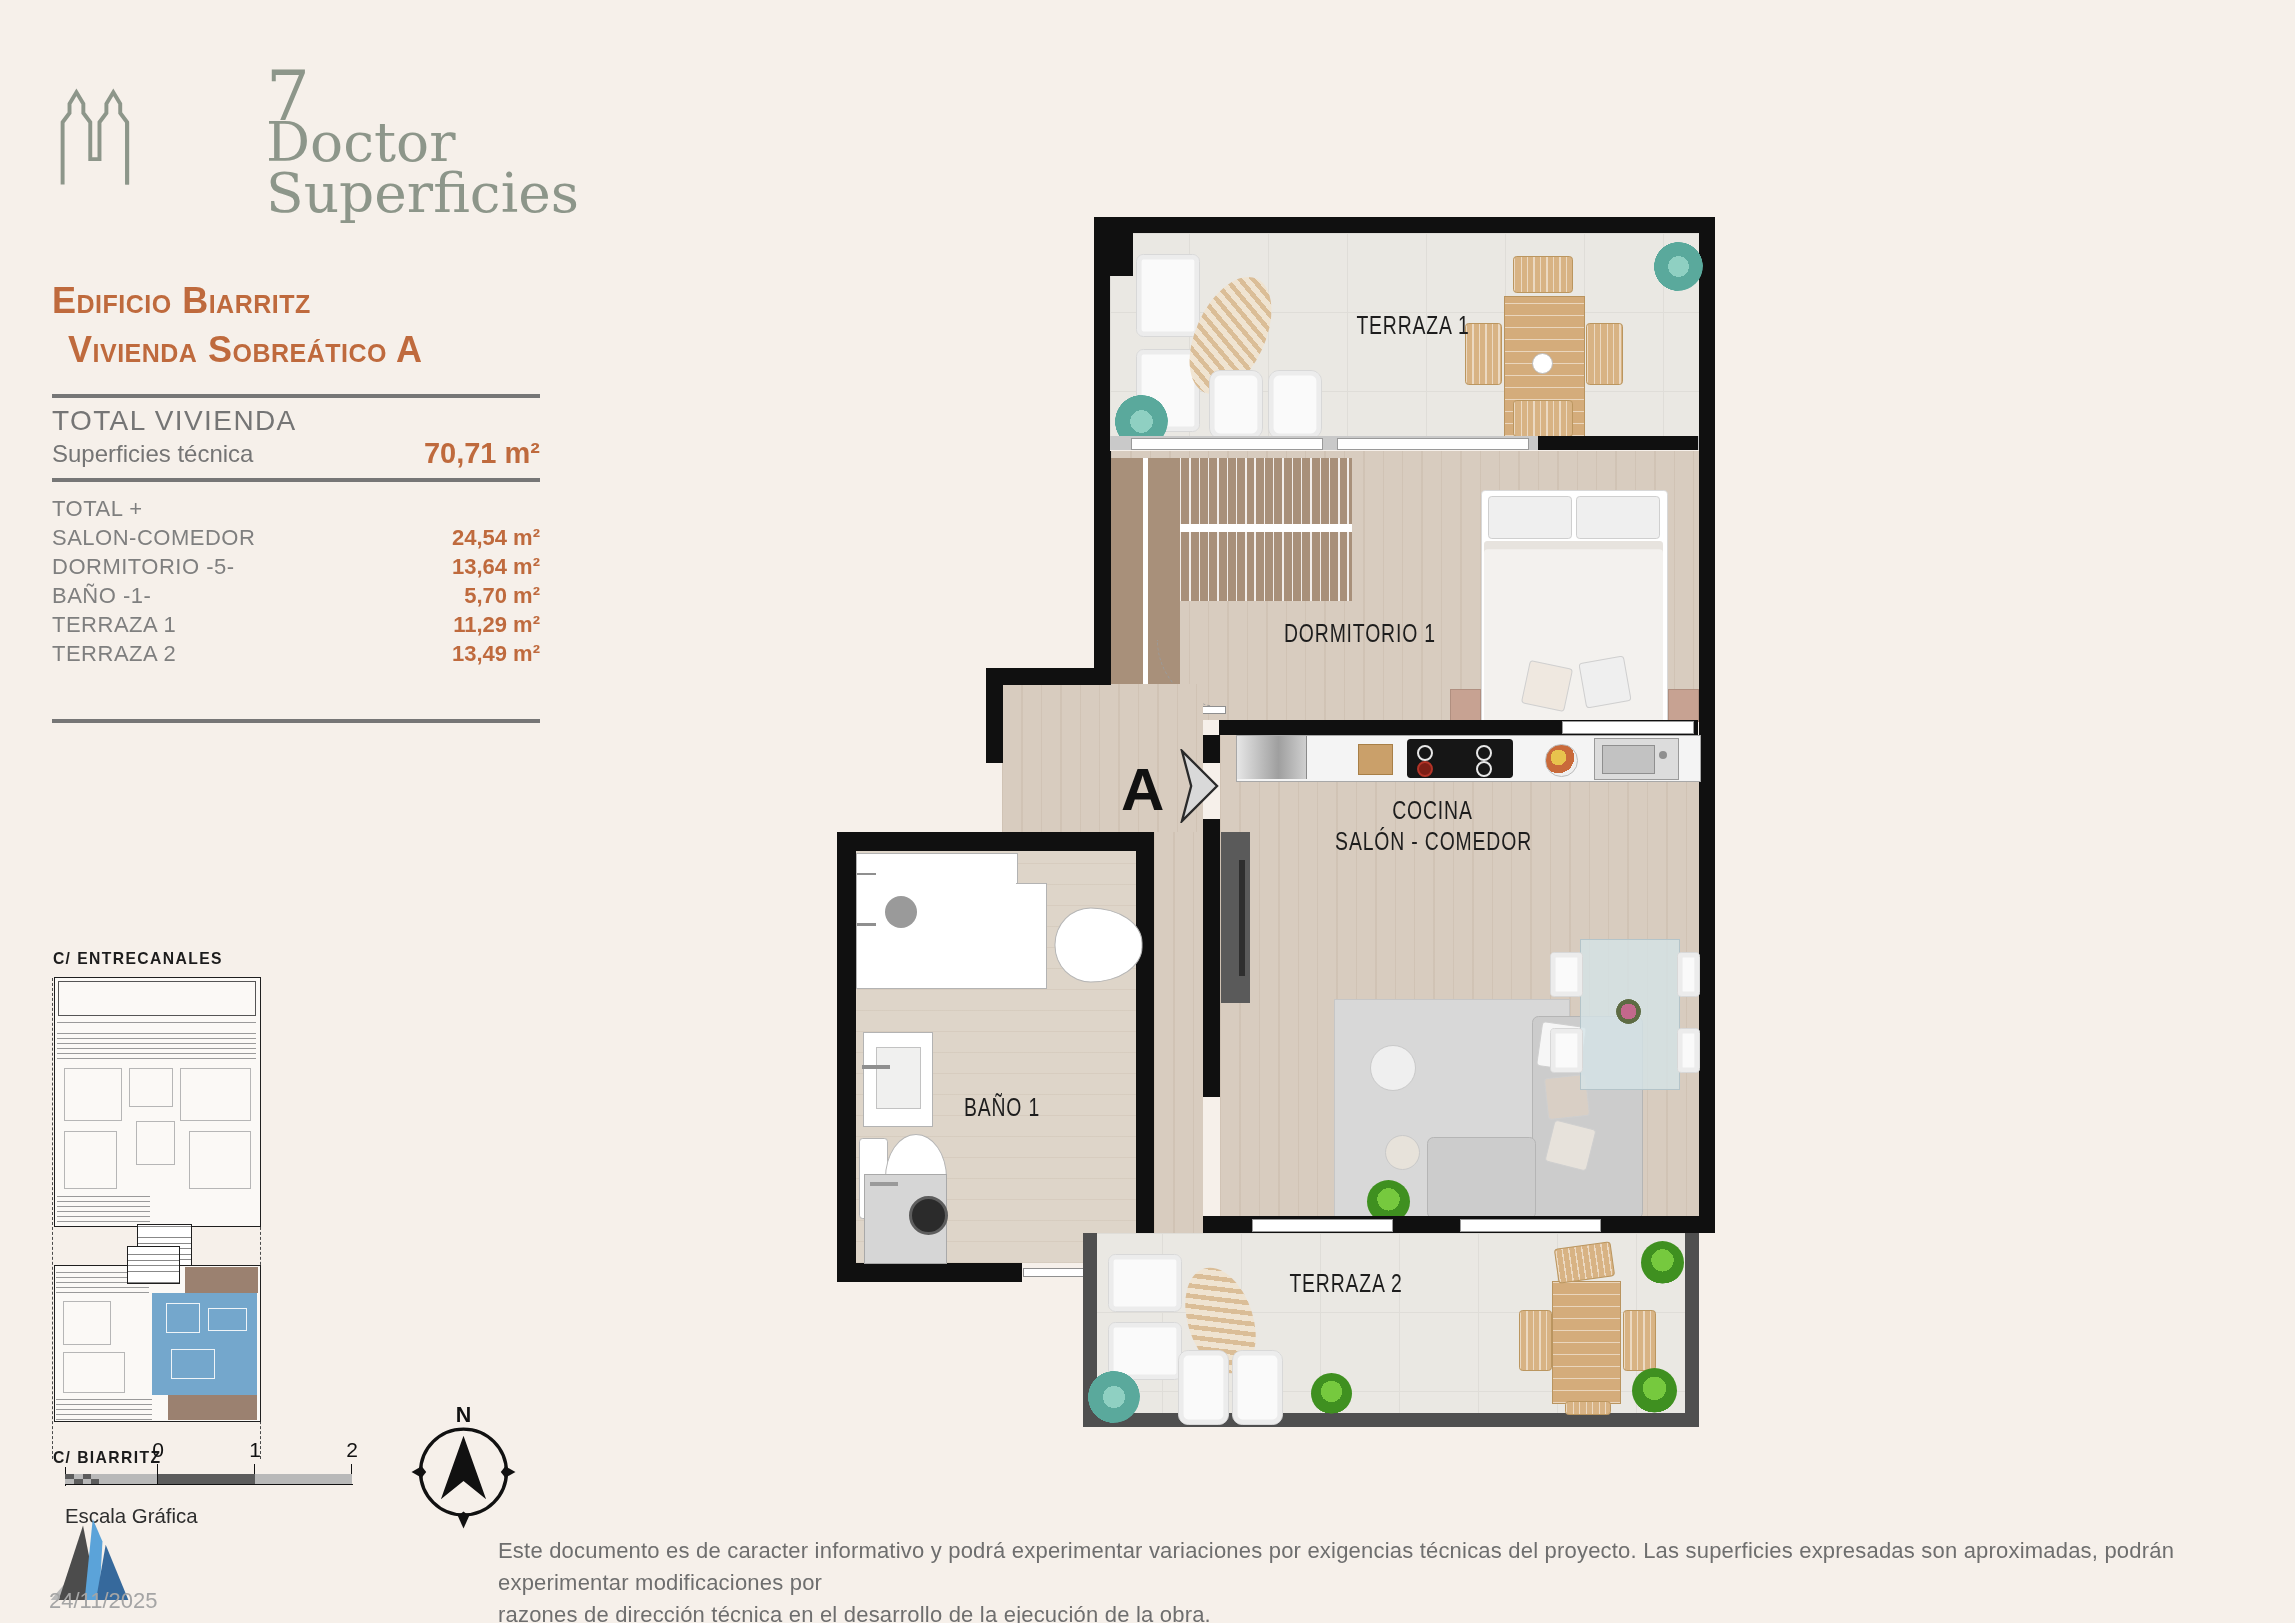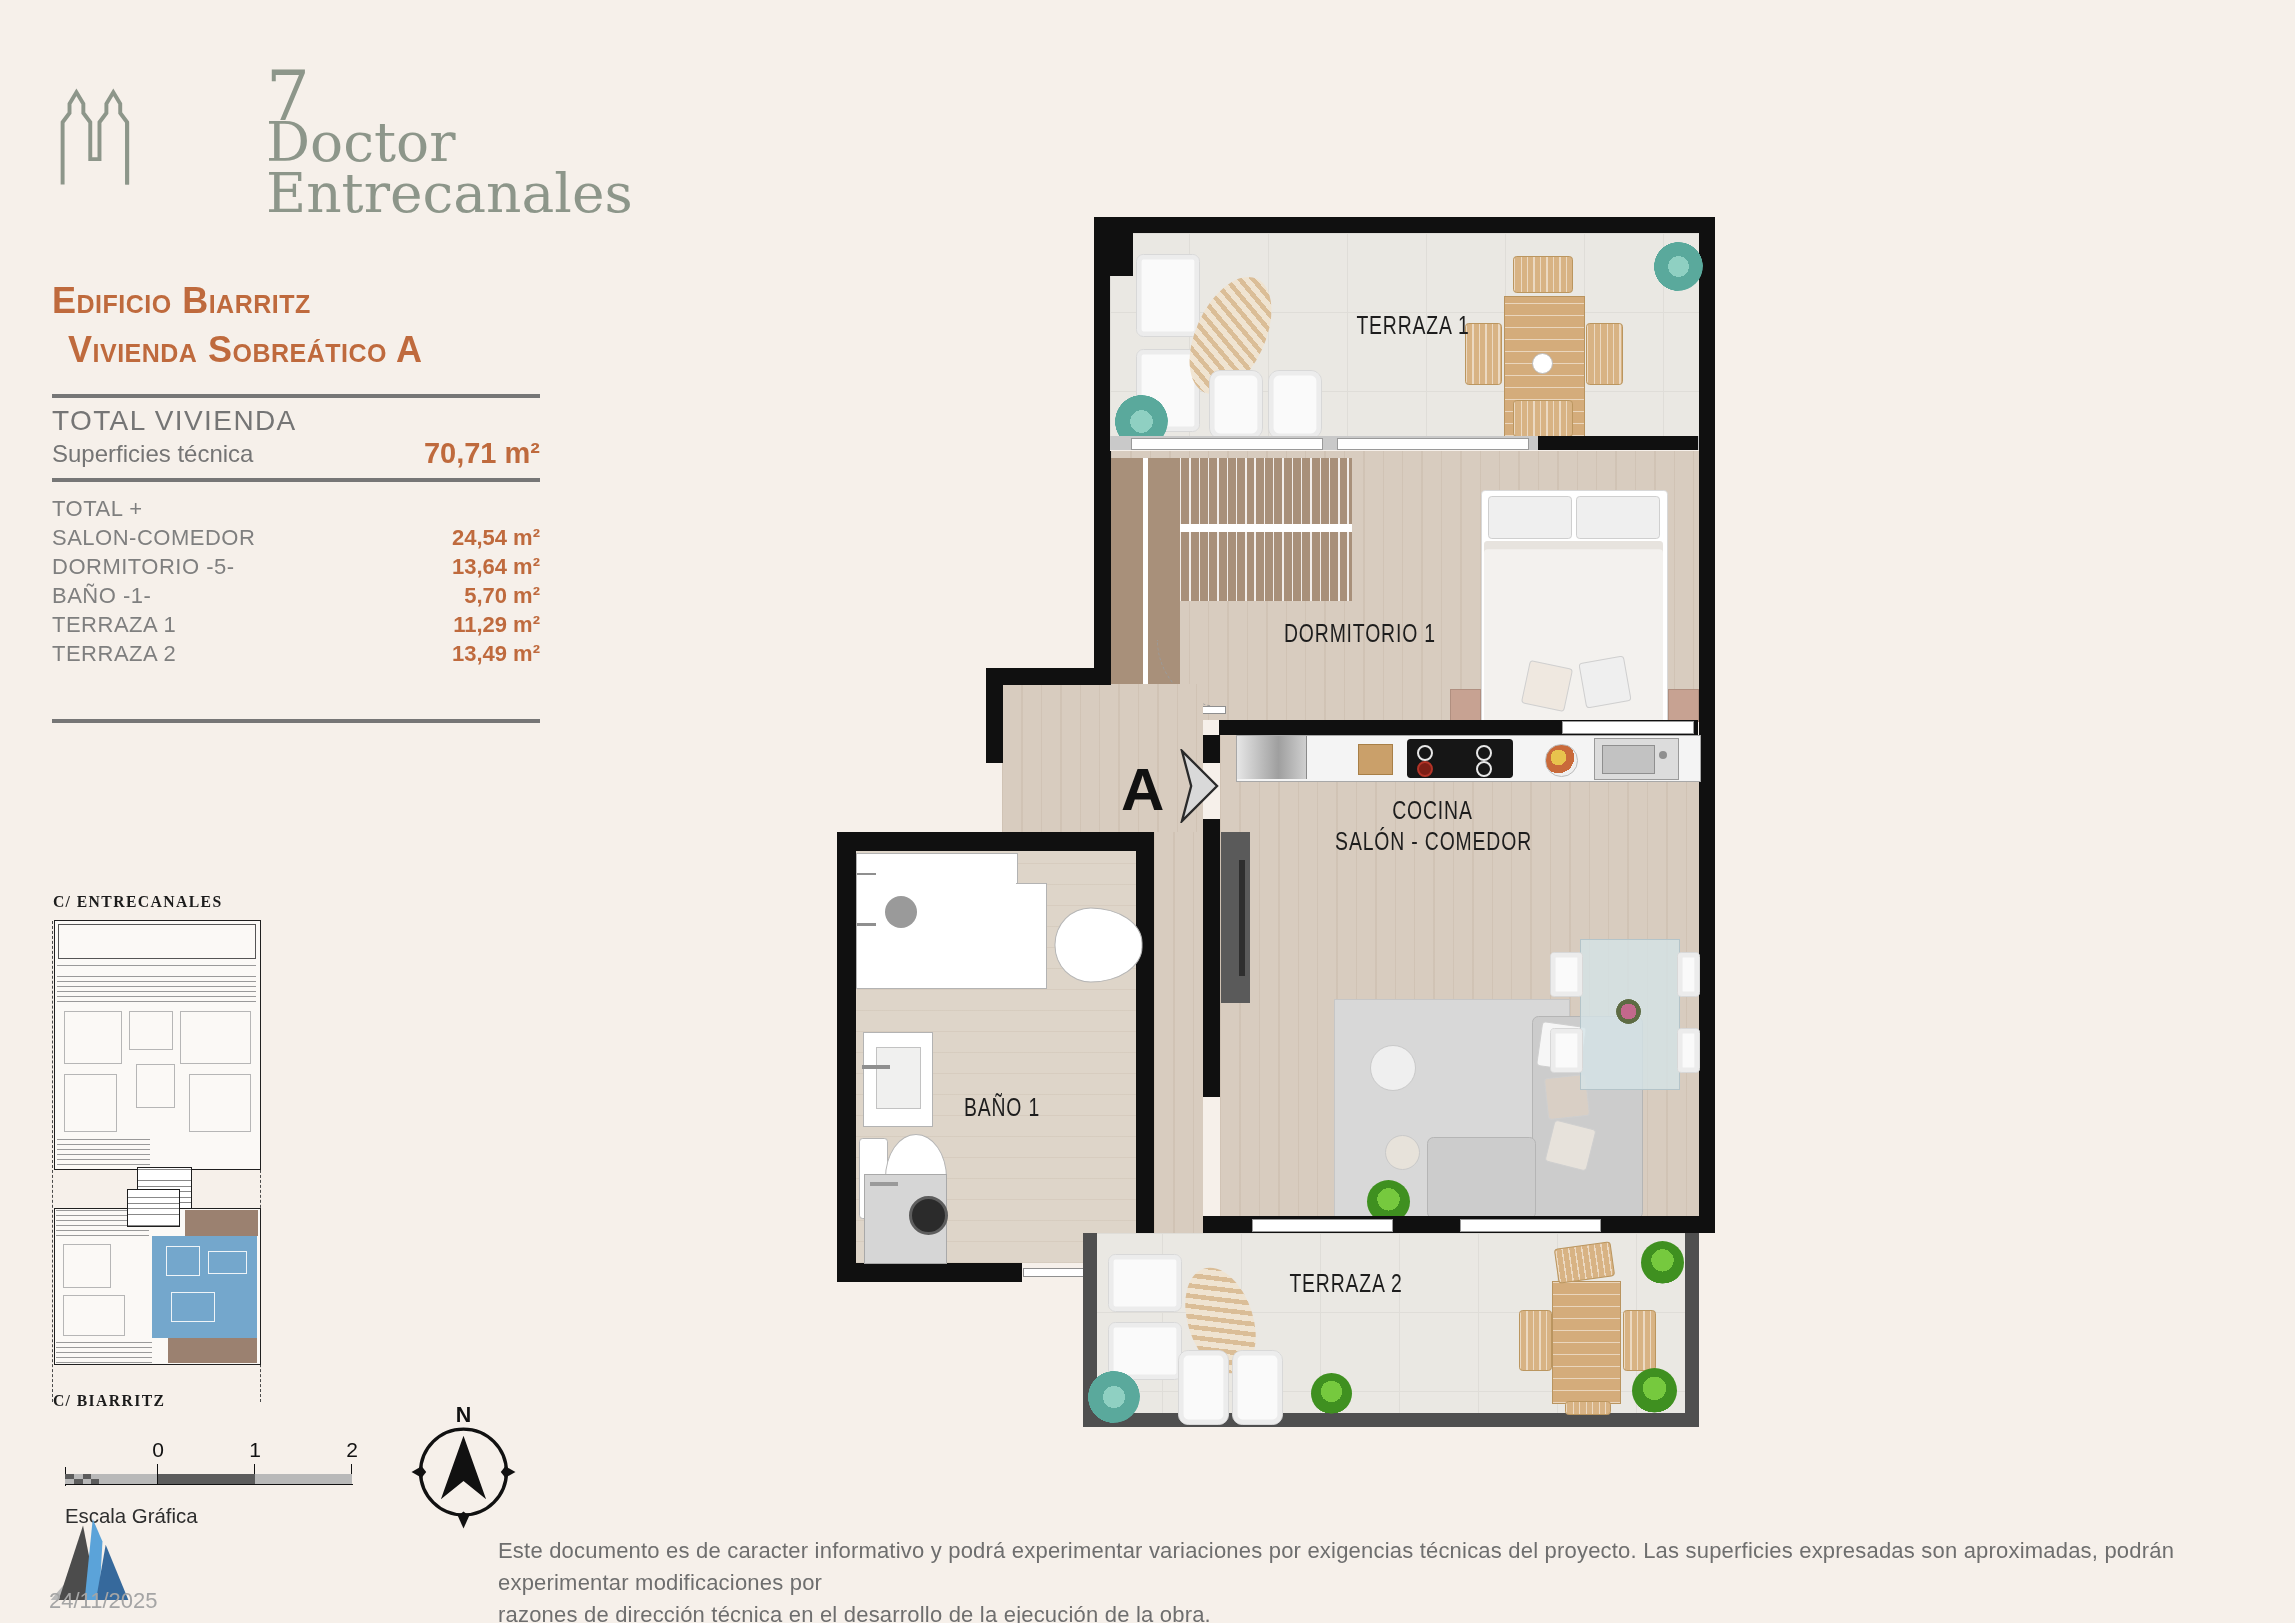--- a/index.html
+++ b/index.html
@@ -55,21 +55,21 @@
 <body>
 
 <div id="page">
 
   <svg class="abs" style="left:58px;top:69px;" width="106" height="118" viewBox="0 0 92 102">
     <path d="M4 100 L4 46 L10 38 L10 30 L16 20 L22 30 L22 38 L28 46 L28 78 L36 78 L36 46 L42 38 L42 30 L48 20 L54 30 L54 38 L60 46 L60 100" fill="none" stroke="#8d968a" stroke-width="3.4"></path>
     <path d="M60 46 L60 100" fill="none" stroke="#8d968a" stroke-width="3.4"></path>
   </svg>
   <div class="abs brand-serif" style="left:266px;top:62px;font-size:69px;">7</div>
   <div class="abs brand-serif" style="left:266px;top:115px;font-size:55px;">Doctor</div>
-  <div class="abs brand-serif" style="left:266px;top:166px;font-size:55px;">Entrecanales</div>
+  <div class="abs brand-serif" style="left:266px;top:166px;font-size:55px;">Superficies</div>
 
   <div class="abs title-line" style="left:52px;top:280px;">Edificio Biarritz</div>
   <div class="abs title-line" style="left:68px;top:329px;">Vivienda Sobreático A</div>
 
   <div class="abs divider" style="left:52px;top:394px;width:488px;"></div>
   <div class="abs muted" style="left:52px;top:405px;font-size:28px;letter-spacing:1.4px;">TOTAL VIVIENDA</div>
   <div class="abs muted" style="left:52px;top:440px;font-size:24px;">Superficies técnica</div>
   <div class="abs" style="left:52px;top:437px;width:488px;text-align:right;font-size:29px;font-weight:700;color:#bf6a3d;">70,71 m²</div>
   <div class="abs divider" style="left:52px;top:478px;width:488px;"></div>
 
@@ -94,21 +94,21 @@
       <span class="lbl">TERRAZA 1</span>
       <span class="val">11,29 m²</span>
     </div>
     <div class="roomrow">
       <span class="lbl">TERRAZA 2</span>
       <span class="val">13,49 m²</span>
     </div>
   </div>
   <div class="abs divider" style="left:52px;top:719px;width:488px;"></div>
 
-  <div class="abs" style="left:51px;top:893px;width:213px;height:537px;font-family:Liberation Serif, serif;">
+  <div class="abs" style="left:51px;top:950px;width:213px;height:537px;">
     <div class="abs street" style="left:1.9px;top:0px;">C/ ENTRECANALES</div>
     <div class="dashv" style="left:0.9px;top:28px;height:481px;"></div>
     <div class="dashv" style="left:209px;top:28px;height:481px;"></div>
 
     <div class="sitebox" style="left:2.8px;top:27px;width:205px;height:248px;">
       <div class="abs" style="left:2.8px;top:2.8px;width:196px;height:33px;border:0.9px solid #555;"></div>
       <div class="abs hatch-h" style="left:1.9px;top:40px;width:199px;height:41px;"></div>
       <div class="faint" style="left:9.3px;top:90px;width:56px;height:51px;"></div>
       <div class="faint" style="left:74px;top:90px;width:42px;height:37px;"></div>
       <div class="faint" style="left:125px;top:90px;width:69px;height:51px;"></div>

